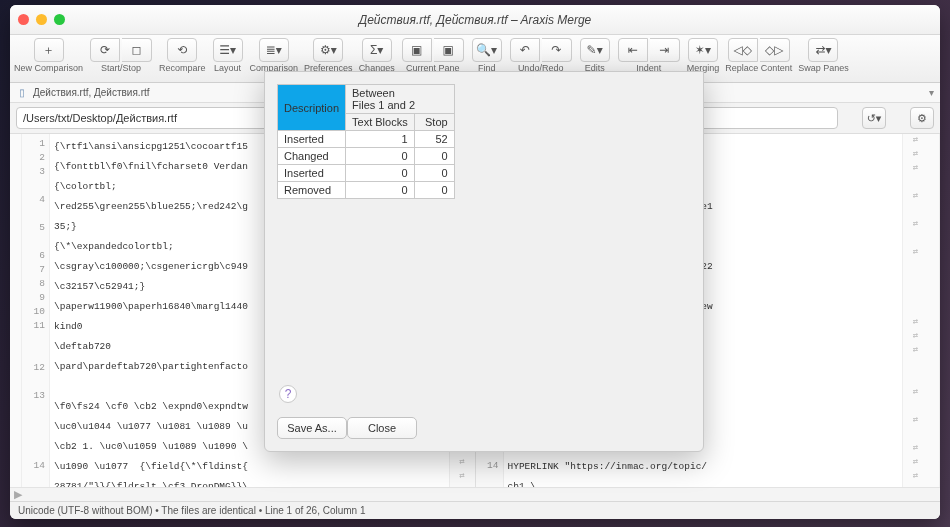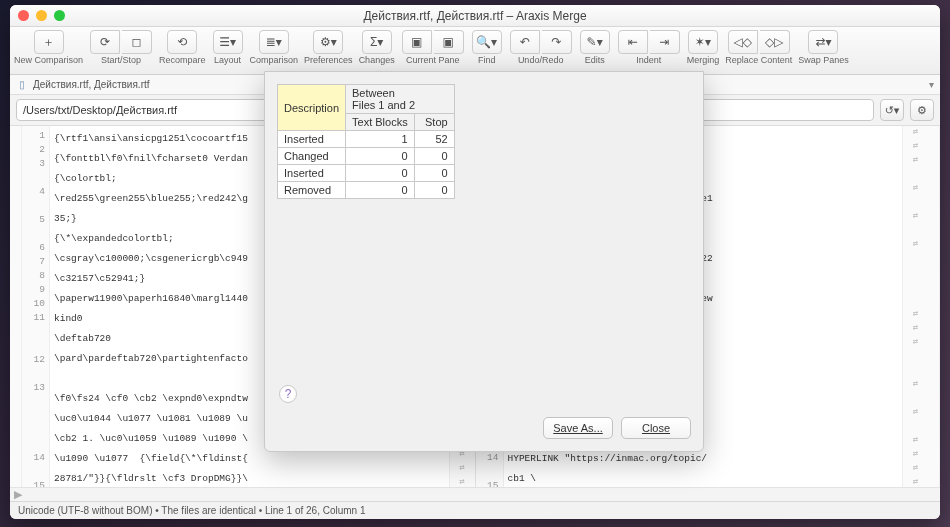--- a/index.html
+++ b/index.html
@@ -25,27 +25,28 @@
     right: 10px;
     bottom: 8px;
     background: #f3f3f3;
     border-radius: 6px;
     box-shadow: 0 10px 25px rgba(0,0,0,.4);
     display: flex;
     flex-direction: column;
     overflow: hidden;
   }
   .titlebar {
-    height: 22px;
+    height: 30px;
     background: linear-gradient(#fdfdfd, #f0f0f0);
     border-bottom: 1px solid #d7d7d7;
     display: flex;
     align-items: center;
     padding: 0 8px;
     position: relative;
+    font-style: italic;
   }
   .traffic {
     display: flex;
     gap: 7px;
   }
   .traffic span {
     width: 11px; height: 11px; border-radius: 50%;
   }
   .traffic .r { background:#ff5f57; }
   .traffic .y { background:#febc2e; }
@@ -108,21 +109,21 @@
     padding: 0 6px;
     font-size: 10px;
     color: #555;
     gap: 5px;
   }
   .tabbar .doc-icon { width:12px; height:12px; display:inline-flex; align-items:center; justify-content:center; color:#6e8fb5; font-size:10px; }
   .path-row {
     display: flex;
     align-items: center;
     padding: 4px 6px;
-    gap: 6px;
+    gap: 24px;
     border-bottom: 1px solid #ddd;
   }
   .path-box {
     flex: 1;
     height: 22px;
     background: #fff;
     border: 1px solid #c8c8c8;
     border-radius: 4px;
     font-size: 11px;
     color: #333;
@@ -215,30 +216,30 @@
     border: 1px solid #c9c9c9;
     padding: 2px 6px;
     min-width: 40px;
   }
   .stats-table th {
     background: #f2f2f2;
     font-weight: normal;
     text-align: left;
   }
   .stats-table th.num, .stats-table td.num { text-align: right; }
-  .stats-table .corner { background: #fef9c3; }
+  .stats-table .corner { background: #0ea5e9; }
   .modal-body { min-height: 210px; background:#f0f0f0; position:relative; }
   .help-dot {
     position:absolute; bottom:6px; left:2px;
     width:18px; height:18px; border-radius:50%;
     border:1px solid #c9c9c9; background:#fff; color:#8d6fc9;
     font-size:12px; display:flex; align-items:center; justify-content:center;
   }
   .modal-buttons {
-    display:flex; gap:8px; justify-content:flex-end; margin-top:8px;text-decoration:underline;
+    display:flex; margin-top:8px;
   }
   .mac-btn {
     min-width: 70px;
     height: 22px;
     background: linear-gradient(#ffffff, #f3f3f3);
     border: 1px solid #c2c2c2;
     border-radius: 5px;
     font-size: 11px;
     color: #333;
     display:flex; align-items:center; justify-content:center;

